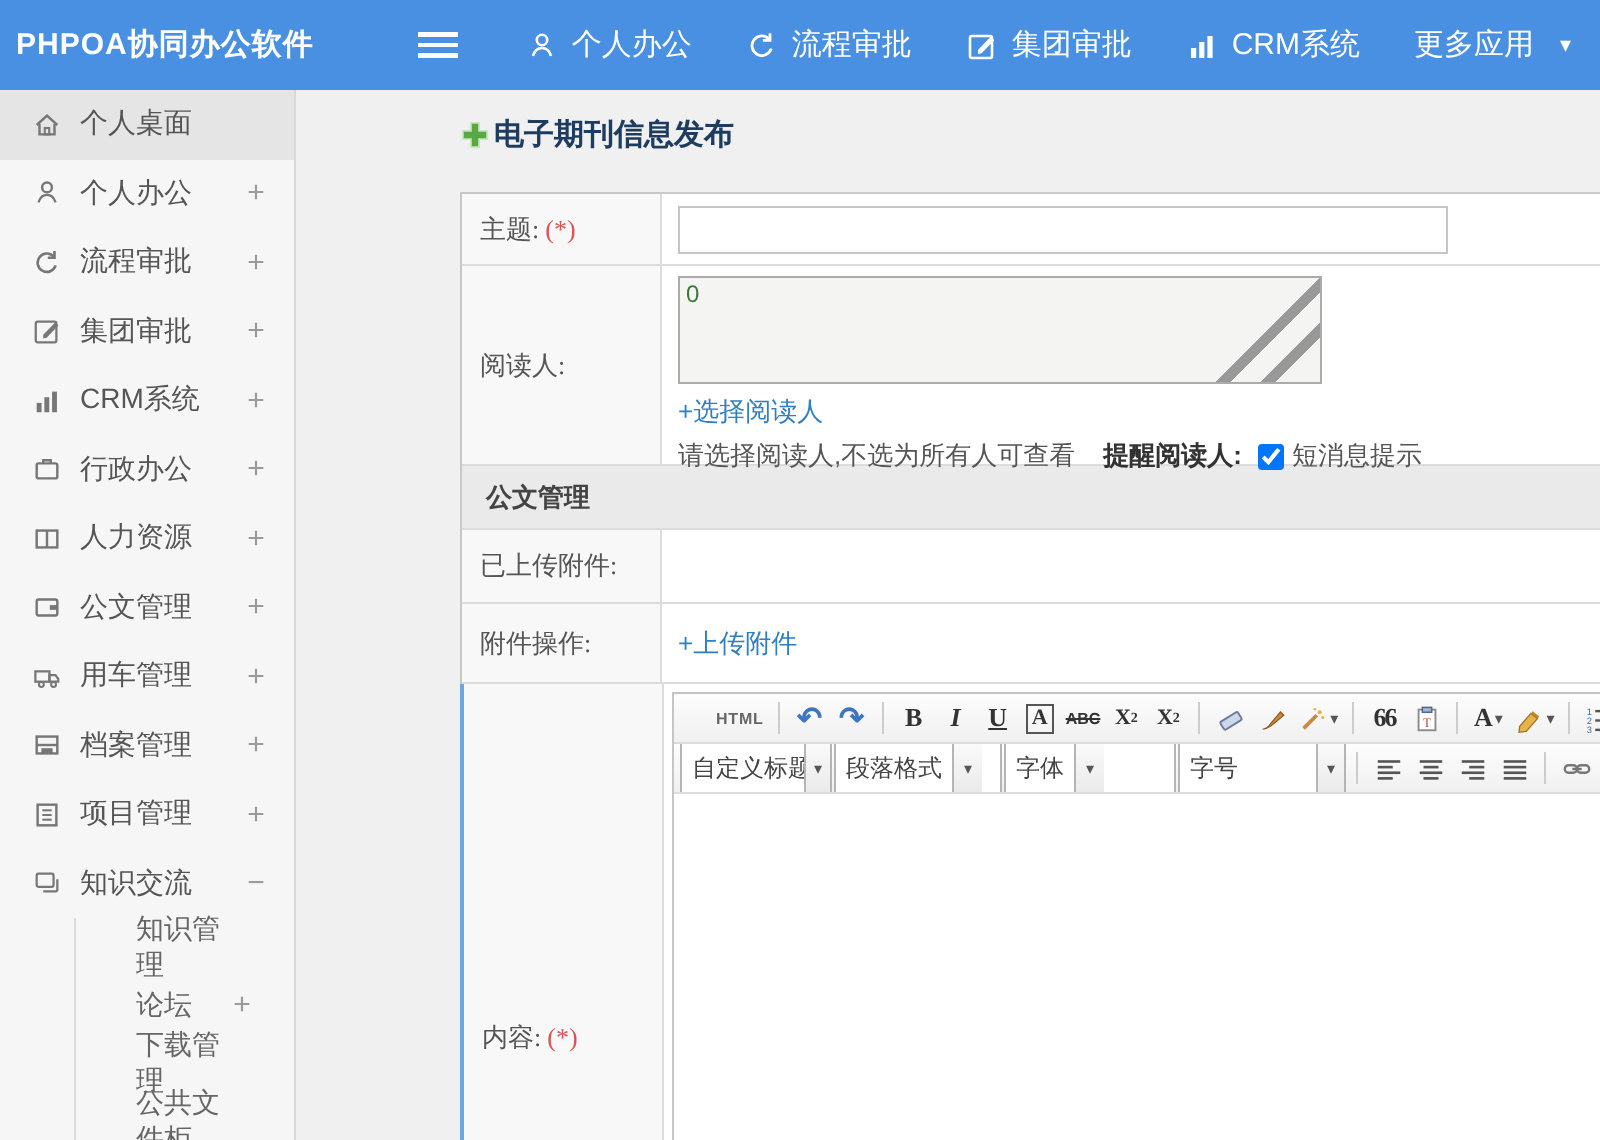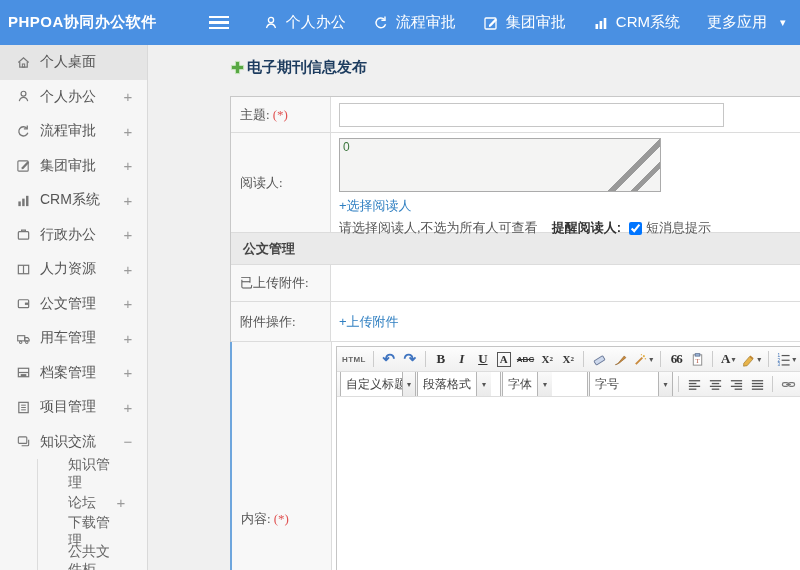--- a/index.html
+++ b/index.html
@@ -70,21 +70,21 @@
   
   .editor { border:1px solid #c5c5c5; background:#fff; width:531px; }
   .tb { display:flex; align-items:center; flex-wrap:nowrap; overflow:hidden; height:25px;
     padding:0 3px; gap:1px; border-bottom:1px solid #ddd;
     background:linear-gradient(#fdfdfd,#f0f0f0); }
   .tbtn { border:none; background:transparent; height:21px; min-width:20px; display:flex;
     align-items:center; justify-content:center; cursor:pointer; font-size:13px; color:#333; padding:0 2px; }
   .tbtn svg { width:15px; height:15px; display:block; }
   .tsep { width:1px; height:16px; background:#ccc; margin:0 4px; flex:none; }
   .serif { font-family:"Liberation Serif","DejaVu Serif",serif; font-weight:bold; }
-  .html-btn { font-size:8px; font-weight:bold; color:#666; letter-spacing:.4px; }
+  .html-btn { font-size:8px; font-weight:bold; color:#666; letter-spacing:.4px;margin-left:16px; }
   .arrow-btn { color:#3f74c0; font-size:15px; font-weight:bold; }
   .italic { font-style:italic; }
   .underline { text-decoration:underline; }
   .boxed { border:1px solid #555; padding:0 2px; font-size:11px; line-height:13px; }
   .abc { font-size:8px; text-decoration:line-through; font-weight:bold; }
   .supsub { font-size:11px; }
   .supsub sup,.supsub sub { font-size:7px; }
   .quote66 { font-size:13px; letter-spacing:-1px; }
   .mini-caret { font-size:8px; color:#555; margin-left:1px; }
   .tselect { display:flex; align-items:center; height:36px; border:1px solid #b5b5b5;

